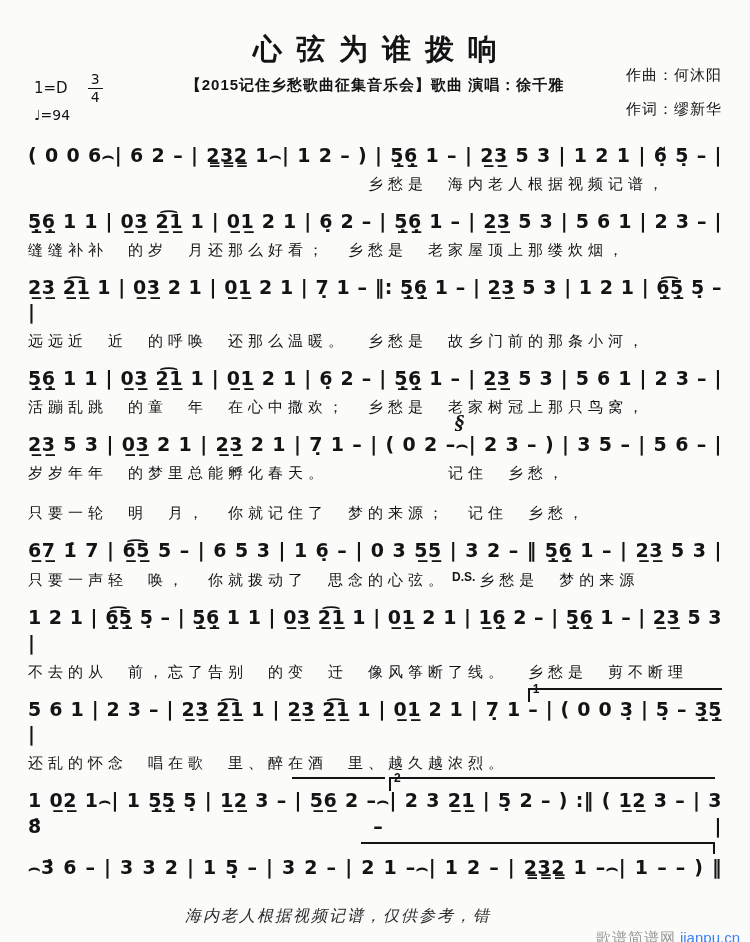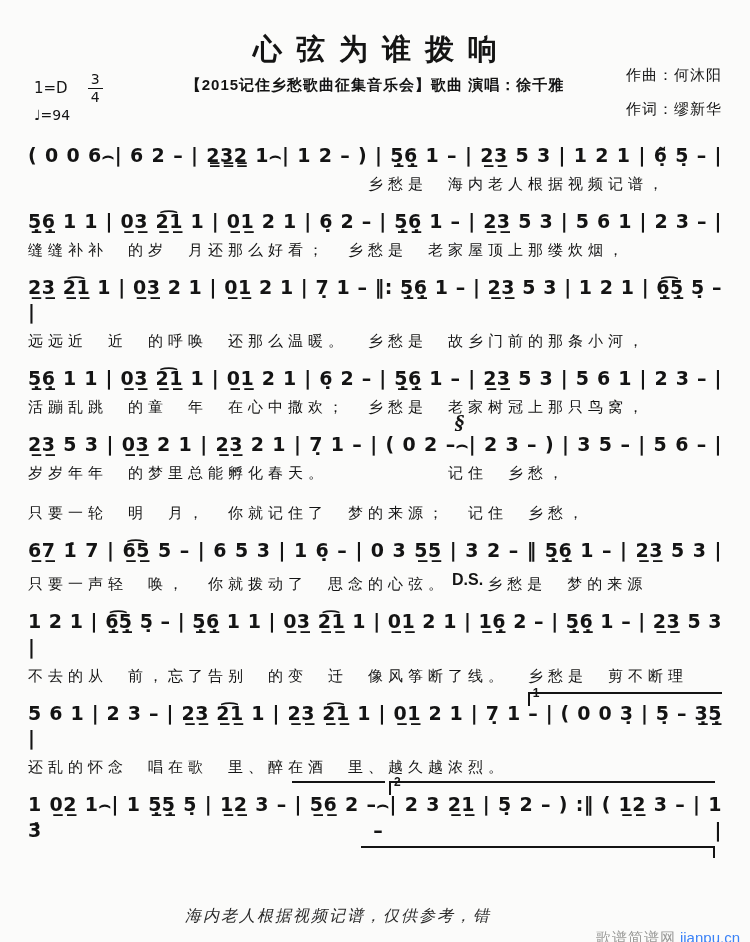--- a/index.html
+++ b/index.html
@@ -36,21 +36,21 @@
     font-family:"DejaVu Sans",sans-serif;
     font-weight:bold;font-size:19px;line-height:1.35;
     text-align:justify;text-align-last:justify;
     white-space:normal;letter-spacing:.5px;
   }
   .lyrics{
     font-size:15px;letter-spacing:5px;line-height:1.35;
     margin-top:5px;white-space:nowrap;
   }
   .half-indent{padding-left:49%;}
-  .ds{font-size:16px;letter-spacing:0;font-weight:bold;vertical-align:4px;margin:0 4px;}
+  .ds{font-size:12px;letter-spacing:0;font-weight:bold;vertical-align:4px;margin:0 4px;}
 
   .segno{
     position:absolute;left:61.5%;top:-7px;
     font-size:18px;font-weight:bold;font-style:italic;
     font-family:"DejaVu Serif",serif;
   }
   .bracket{position:absolute;height:12px;border-top:2px solid #141414;}
   .bracket.open{border-left:2px solid #141414;}
   .endnum{position:absolute;left:3px;top:-8px;font-size:12px;font-weight:bold;letter-spacing:0;}
   .sys9-e1{top:4px;left:72%;right:0;}
@@ -145,25 +145,26 @@
       </div>
       <div class="notation">5 6 1 | 2 3 – | 2̲3̲ 2̲͡1̲ 1 | 2̲3̲ 2̲͡1̲ 1 | 0̲1̲ 2 1 | 7̣ 1 – | ( 0 0 3̣ | 5̣ – 3̲̣5̲̣ |</div>
       <div class="lyrics">还乱的怀念　唱在歌　里、醉在酒　里、越久越浓烈。</div>
     </section>
 
     <section class="system">
       <div class="bracket sys10-e1cont"></div>
       <div class="bracket open sys10-e2">
         <span class="endnum">2</span>
       </div>
-      <div class="notation">1 0̲2̲ 1⌢| 1 5̲̣5̲̣ 5̣ | 1̲2̲ 3 – | 5̲6̲ 2 –⌢| 2 3 2̲1̲ | 5̣ 2 – ) :‖ ( 1̲2̲ 3 – | 1 3̇ – |</div>
+      <div class="notation">1 0̲2̲ 1⌢| 1 5̲̣5̲̣ 5̣ | 1̲2̲ 3 – | 5̲6̲ 2 –⌢| 2 3 2̲1̲ | 5̣ 2 – ) :‖ ( 1̲2̲ 3 – | 3 8̇ – |</div>
     </section>
 
     <section class="system">
       <div class="bracket sys11-e2cont"></div>
+      <div class="notation">⌢3̇ 6 – | 3 3 2 | 1 5̣ – | 3 2 – | 2 1 –⌢| 1 2 – | 2̳3̳2̳ 1 –⌢| 1 – – ) ‖</div>
     </section>
 
   </main>
 
   <footer class="footer">
     <div class="note">海内老人根据视频记谱，仅供参考，错</div>
     <div class="watermark">
       <span>歌谱简谱网</span><span class="domain">jianpu.cn</span>
     </div>
   </footer>

